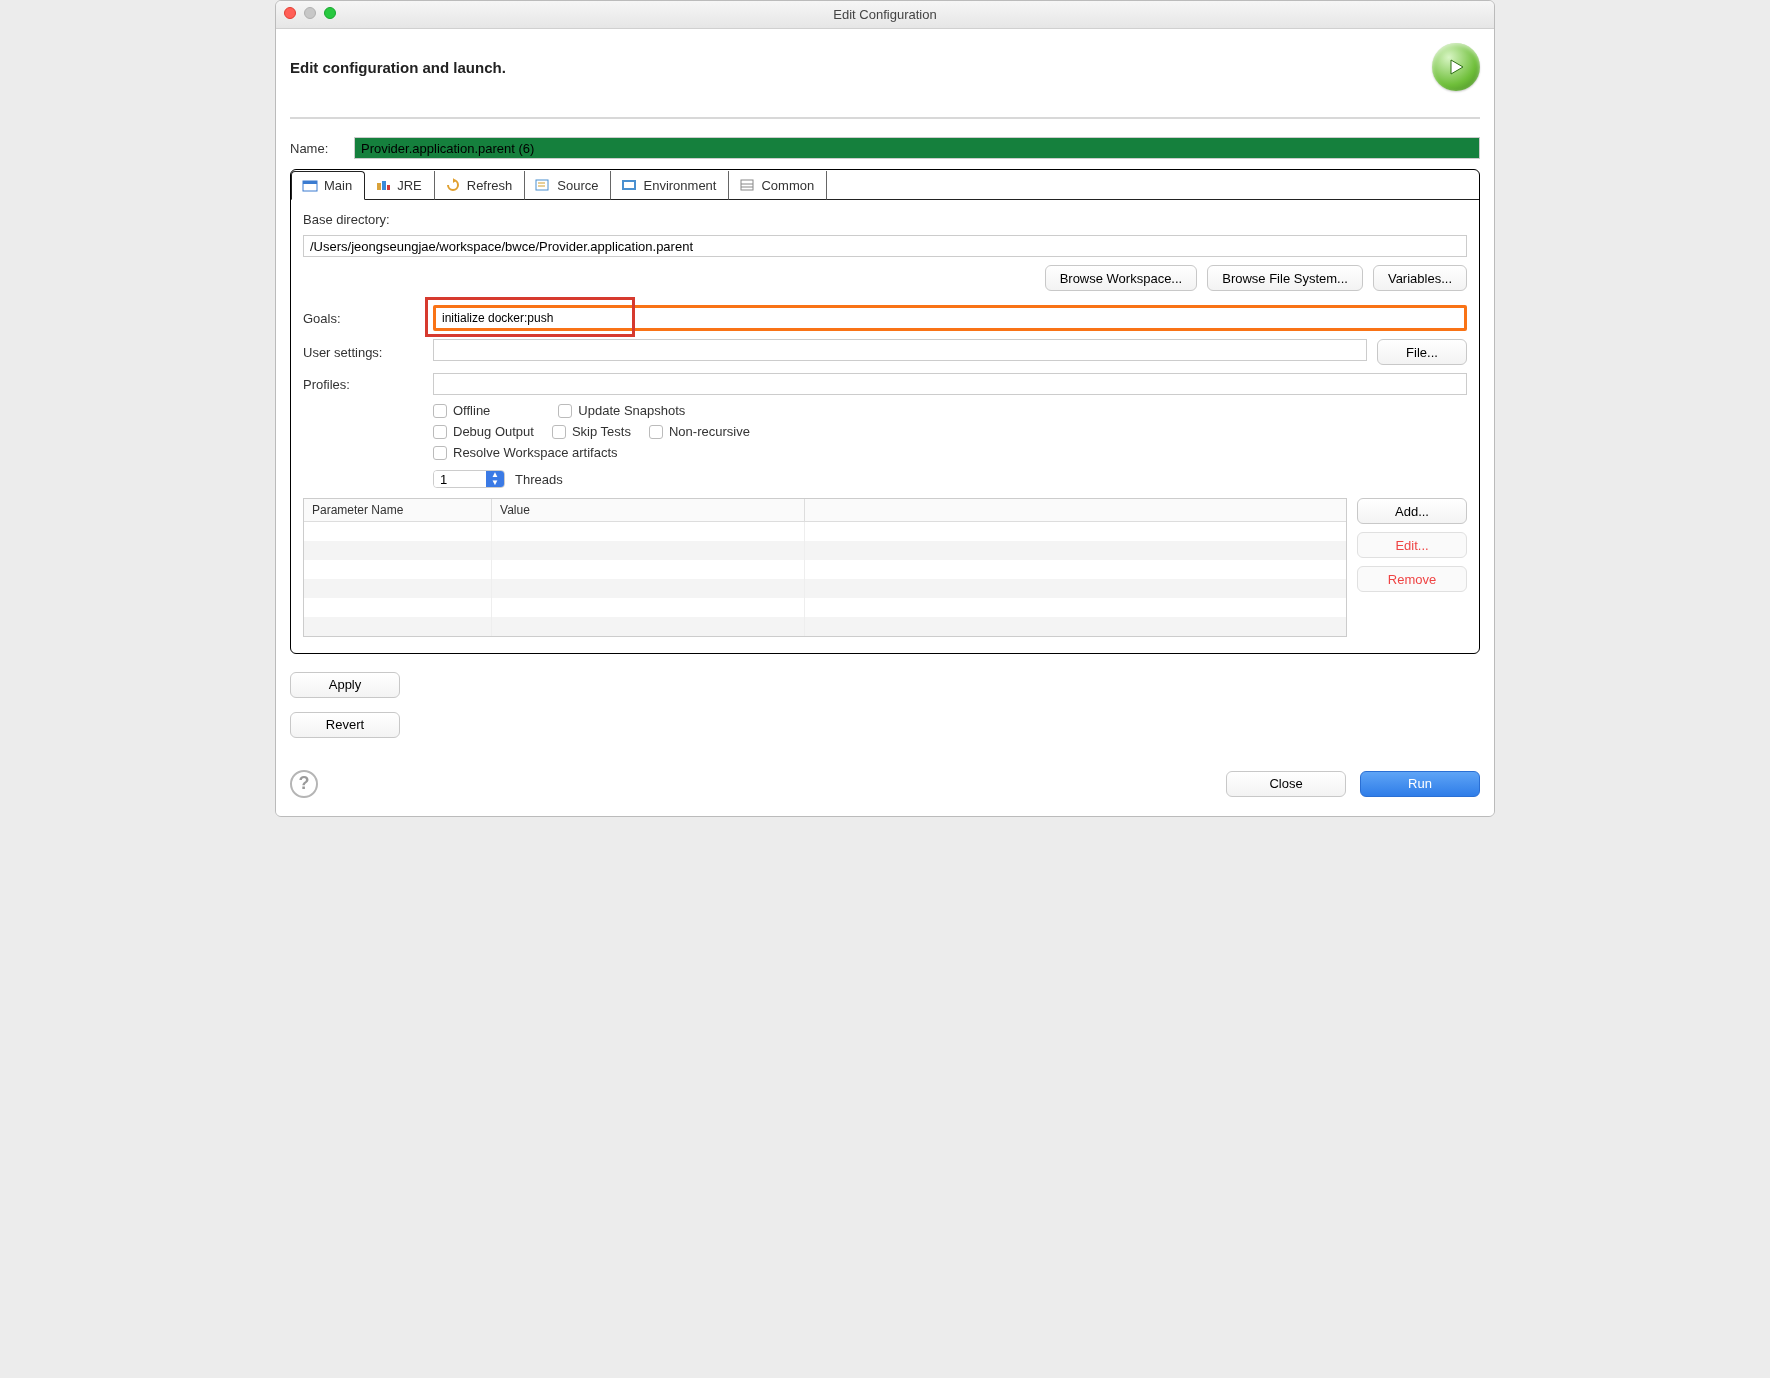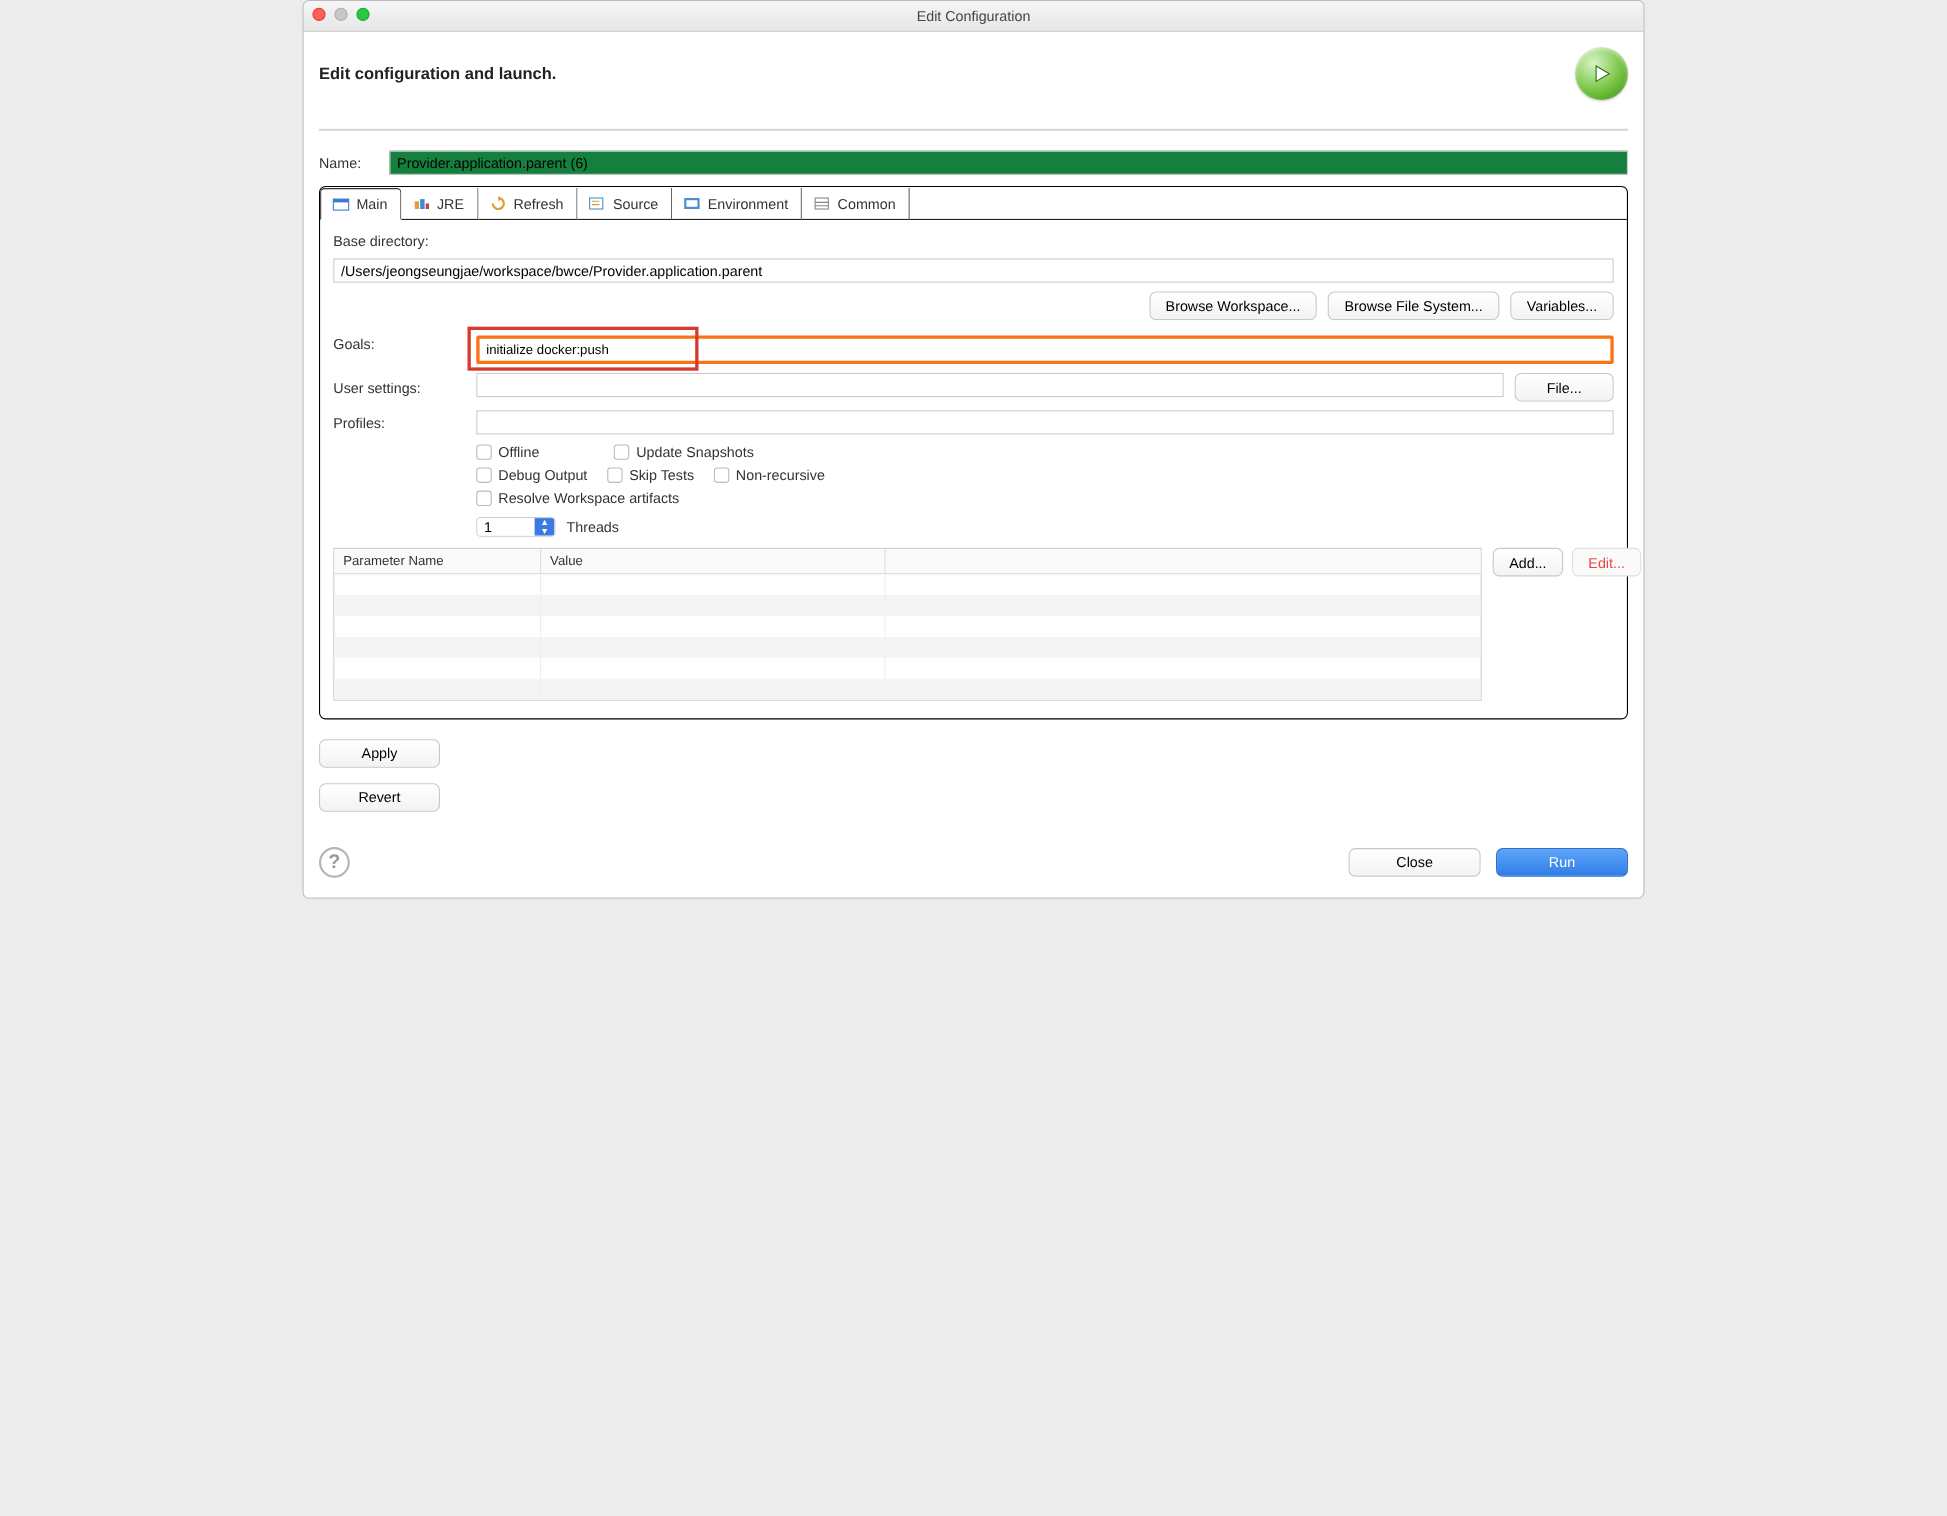--- a/index.html
+++ b/index.html
@@ -153,21 +153,21 @@
 }
 .param-table table { width:100%; border-collapse:collapse; }
 .param-table th {
   text-align:left; font-weight:400; font-size:12px;
   border-right:1px solid #ddd; border-bottom:1px solid #ddd;
   padding:4px 8px; background:#fafafa;
 }
 .param-table tr.alt td { background:#f4f4f4; }
 .param-table td { height:19px; border-right:1px solid #eee; }
 .param-table td:last-child, .param-table th:last-child{ border-right:none; }
-.param-buttons { display:flex; flex-direction:row; gap:8px; width:110px; }
+.param-buttons { display:flex; flex-direction:column; gap:8px; width:110px; }
 .footer-panel-btns { display:flex; justify-content:flex-end; gap:14px; margin:18px 0 0 0;flex-direction:column; }
 .bottom-bar {
   display:flex; justify-content:space-between; align-items:center;
   margin-top: 22px;
   padding-top: 10px;
 }
 .help-icon {
   width:28px; height:28px; border-radius:50%;
   border:2px solid #b5b5b5; color:#9a9a9a;
   display:flex; align-items:center; justify-content:center;
@@ -277,21 +277,21 @@
         </div>
         <div class="form-row">
           <input class="wide-input" style="width: 100%;" value="/Users/jeongseungjae/workspace/bwce/Provider.application.parent">
         </div>
         <div class="btn-row-right">
           <button class="btn">Browse Workspace...</button>
           <button class="btn">Browse File System...</button>
           <button class="btn">Variables...</button>
         </div>
 
-        <div class="form-row" style="align-items:flex-start">
+        <div class="form-row" style="align-items:center">
           <div class="lbl">Goals:</div>
           <div style="flex:1; display:flex; position:relative;">
             <div class="red-box" style="position:absolute; left:-8px; top:-8px; height:40px; width:210px; pointer-events:none;"></div>
             <input class="goals-input" value="initialize docker:push" style="">
           </div>
         </div>
 
         <div class="form-row">
           <div class="lbl">User settings:</div>
           <div class="usersettings-right">

